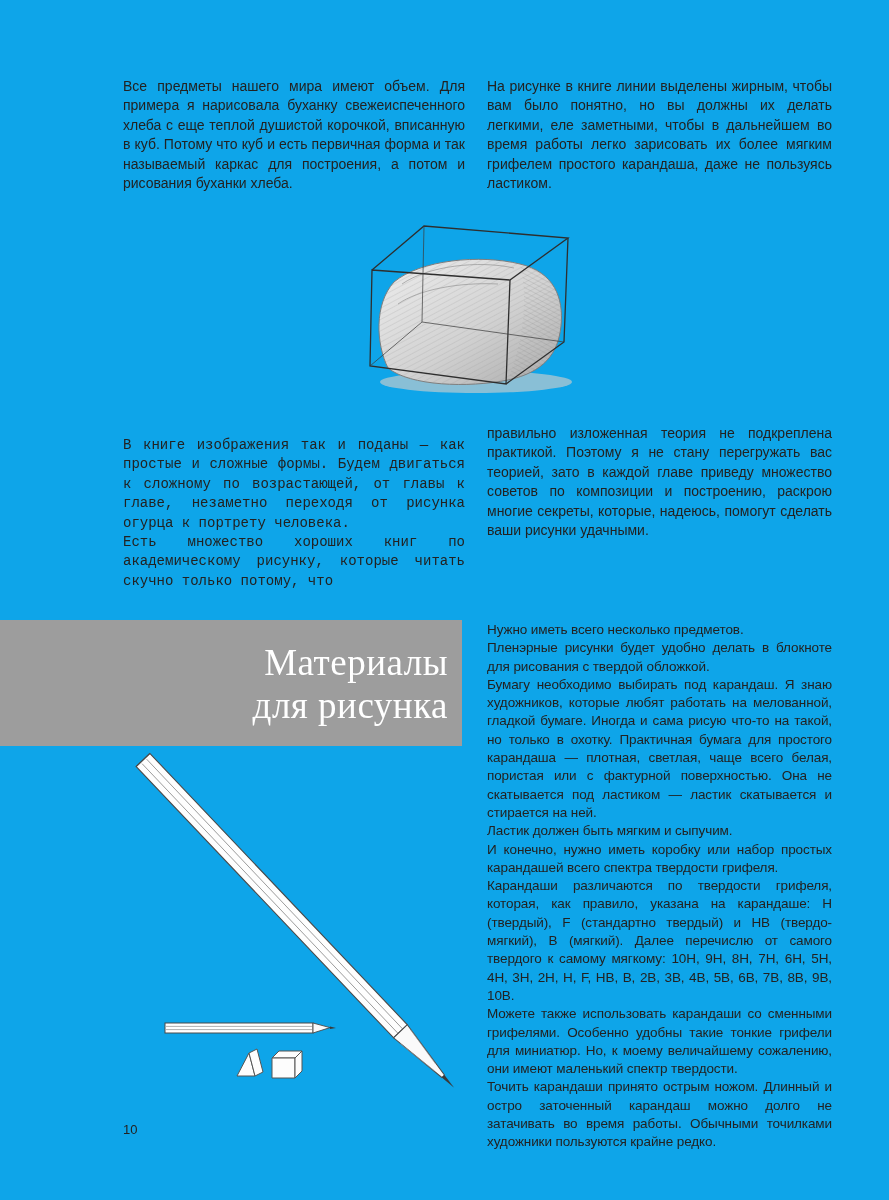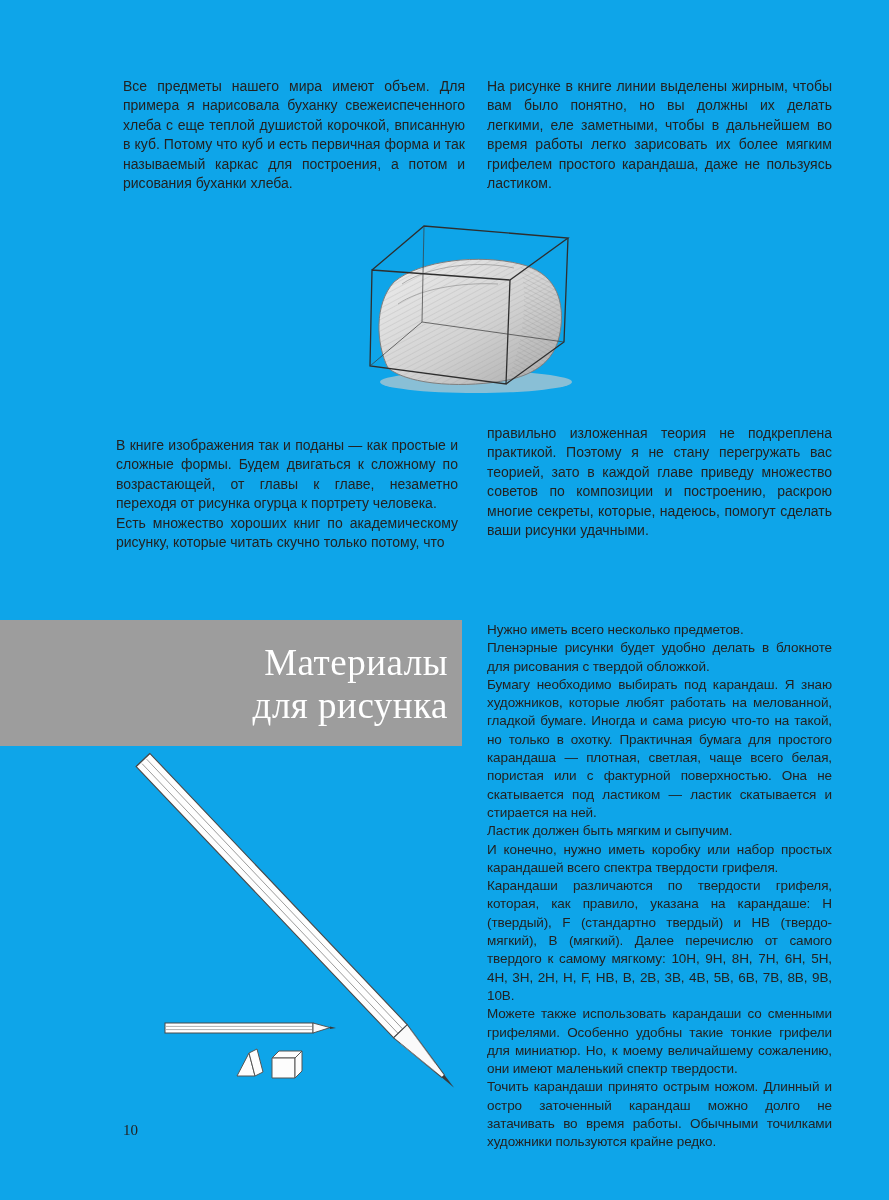--- a/index.html
+++ b/index.html
@@ -50,22 +50,22 @@
     line-height: 43px;
     color: #ffffff;
     text-align: right;
     letter-spacing: 0.5px;
     font-weight: 400;
   }
   .illu { position: absolute; }
   .page-number {
     position: absolute;
     left: 123px; top: 1122px;
-    font-family: Liberation Serif, serif;
-    font-size: 15px;
+    font-family: Liberation Sans, sans-serif;
+    font-size: 13px;
     color: #222;
   }
 </style>
 </head>
 <body>
 
 <div class="page">
 
   <div class="para" style="left:123px; top:77px; width:342px;">Все предметы нашего мира имеют объем. Для примера я нарисовала буханку свежеиспеченного хлеба с еще теплой душистой корочкой, вписанную в куб. Потому что куб и есть первичная форма и так называемый каркас для построения, а потом и рисования буханки хлеба.</div>
 
@@ -101,21 +101,21 @@
         <path d="M14 58 L66 14 L210 26 L152 68"></path>
         <path d="M210 26 L206 130 L148 172"></path>
       </g>
       <g stroke="#3c3c3c" stroke-width="0.9" fill="none" opacity="0.8">
         <path d="M66 14 L64 110 L12 154"></path>
         <path d="M64 110 L206 130"></path>
       </g>
     </svg>
   </div>
 
-  <div class="para" style="left:116px; top:436px; width:342px;">
+  <div class="para" style="left:123px; top:436px; width:342px;font-family:Liberation Mono, monospace;">
     <p>В книге изображения так и поданы — как простые и сложные формы. Будем двигаться к сложному по возрастающей, от главы к главе, незаметно переходя от рисунка огурца к портрету человека.</p>
     <p>Есть множество хороших книг по академическому рисунку, которые читать скучно только потому, что</p>
   </div>
 
   <div class="para" style="left:487px; top:424px; width:345px;">правильно изложенная теория не подкреплена практикой. Поэтому я не стану перегружать вас теорией, зато в каждой главе приведу множество советов по композиции и построению, раскрою многие секреты, которые, надеюсь, помогут сделать ваши рисунки удачными.</div>
 
   <div class="banner" style="background-color: rgb(157, 157, 157);">
     <div class="banner-title">
       <span>Материалы</span><br>
       <span>для рисунка</span>

